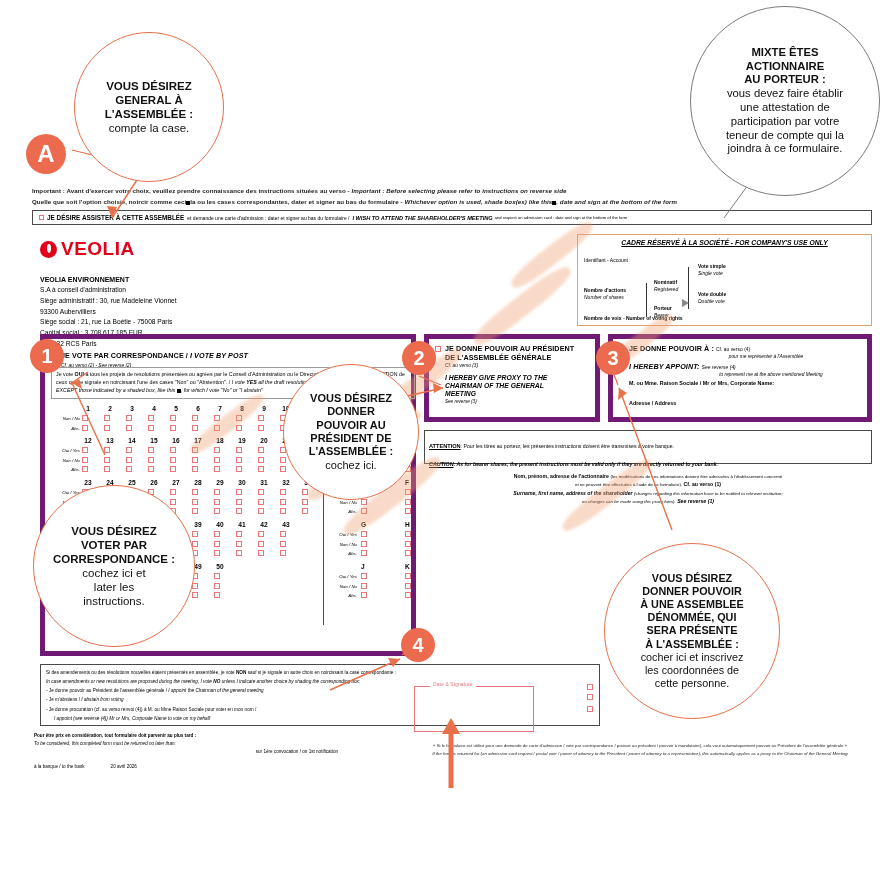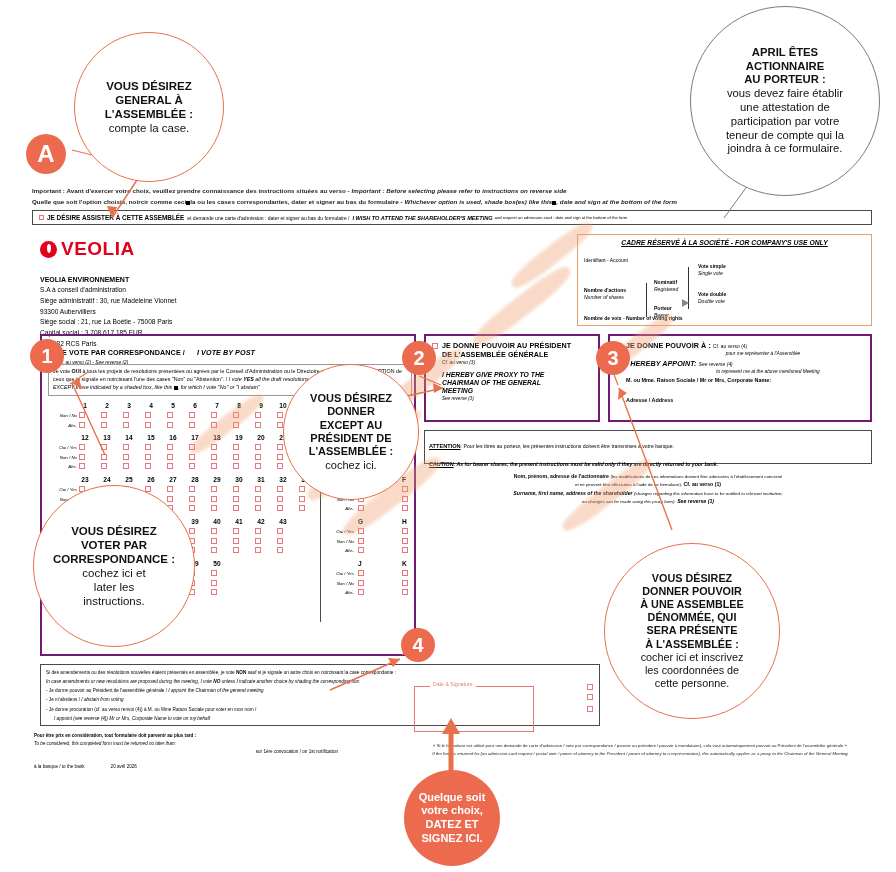--- a/index.html
+++ b/index.html
@@ -61,28 +61,28 @@
   }
   .cu-title { text-align:center; font-size:6.8px; font-weight:bold; font-style:italic;
               text-decoration:underline; margin-top:4px; }
   .cu-lbl { position:absolute; font-size:5px; line-height:1.45; }
   .cu-lbl i { font-style:italic; }
   .cu-brace { position:absolute; border-left:1.2px solid #333; }
   .cu-arrow { position:absolute; width:0;height:0; border-left:7px solid #888;
               border-top:4px solid transparent; border-bottom:4px solid transparent; }
 
   
-  .panel { position:absolute; border:2px solid #701a75; }
+  .panel { position:absolute; border:5px solid #701a75; }
   .p-post { left:8px; top:148px; width:376px; height:322px; }
   .p-chair { left:392px; top:148px; width:176px; height:88px; }
   .p-appoint { left:576px; top:148px; width:264px; height:88px; }
 
   .opt-head { position:absolute; left:6px; top:5px; display:flex; gap:4px; }
   .opt-txt .l1 { font-size:7.2px; font-weight:bold; letter-spacing:.01em; }
-  .opt-txt .l1 i { font-style:italic;margin-left:10px; }
+  .opt-txt .l1 i { font-style:italic; }
   .opt-txt .l2 { font-size:4.8px; font-style:italic; margin-top:1px; }
   .opt-txt .l3 { font-size:6.8px; font-weight:bold; font-style:italic; margin-top:6px; line-height:1.2;}
   .opt-txt .l4 { font-size:4.6px; font-style:italic; margin-top:1px; }
   .opt-txt .sm { font-size:4.8px; font-weight:normal; font-style:italic; }
   .opt-txt .smr { font-size:4.8px; font-weight:normal; font-style:normal; }
 
   .vote-intro {
     position:absolute; left:6px; top:28px; width:364px;
     border:1px solid #9a9a9a; padding:3px 4px;
     font-size:5.3px; line-height:1.5;
@@ -640,34 +640,34 @@
   </svg>
 
   <div class="callout" style="left:74px; top:32px; width:150px; height:150px; font-size:11.5px;">
     <div class="hd">VOUS DÉSIREZ</div>
     <div class="hd">GENERAL À</div>
     <div class="hd">L'ASSEMBLÉE :</div>
     <div class="bd">compte la case.</div>
   </div>
 
   <div class="callout grey" style="left:690px; top:6px; width:190px; height:190px; font-size:11.3px;">
-    <div class="hd">APRIL ÊTES</div>
+    <div class="hd">MIXTE ÊTES</div>
     <div class="hd">ACTIONNAIRE</div>
     <div class="hd">AU PORTEUR :</div>
     <div class="bd">vous devez faire établir</div>
     <div class="bd">une attestation de</div>
     <div class="bd">participation par votre</div>
     <div class="bd">teneur de compte qui la</div>
     <div class="bd">joindra à ce formulaire.</div>
   </div>
 
   <div class="callout" style="left:283px; top:364px; width:136px; height:136px; font-size:11px;">
     <div class="hd">VOUS DÉSIREZ</div>
     <div class="hd">DONNER</div>
-    <div class="hd">EXCEPT AU</div>
+    <div class="hd">POUVOIR AU</div>
     <div class="hd">PRÉSIDENT DE</div>
     <div class="hd">L'ASSEMBLÉE :</div>
     <div class="bd">cochez ici.</div>
   </div>
 
   <div class="callout" style="left:33px; top:485px; width:162px; height:162px; font-size:11.5px;">
     <div class="hd">VOUS DÉSIREZ</div>
     <div class="hd">VOTER PAR</div>
     <div class="hd">CORRESPONDANCE :</div>
     <div class="bd">cochez ici et</div>
@@ -697,20 +697,14 @@
   <div class="badge" style="left:402px; top:341px; width:34px; height:34px; font-size:20px;">
     <span>2</span>
   </div>
   <div class="badge" style="left:596px; top:341px; width:34px; height:34px; font-size:20px;">
     <span>3</span>
   </div>
   <div class="badge" style="left:401px; top:628px; width:34px; height:34px; font-size:20px;">
     <span>4</span>
   </div>
 
-  <div class="bubble-fill" style="left:404px; top:770px; width:96px; height:96px; font-size:11px;">
-    <div>Quelque soit</div>
-    <div>votre choix,</div>
-    <div>DATEZ ET</div>
-    <div>SIGNEZ ICI.</div>
-  </div>
 
 </div>
 
 </body></html>

